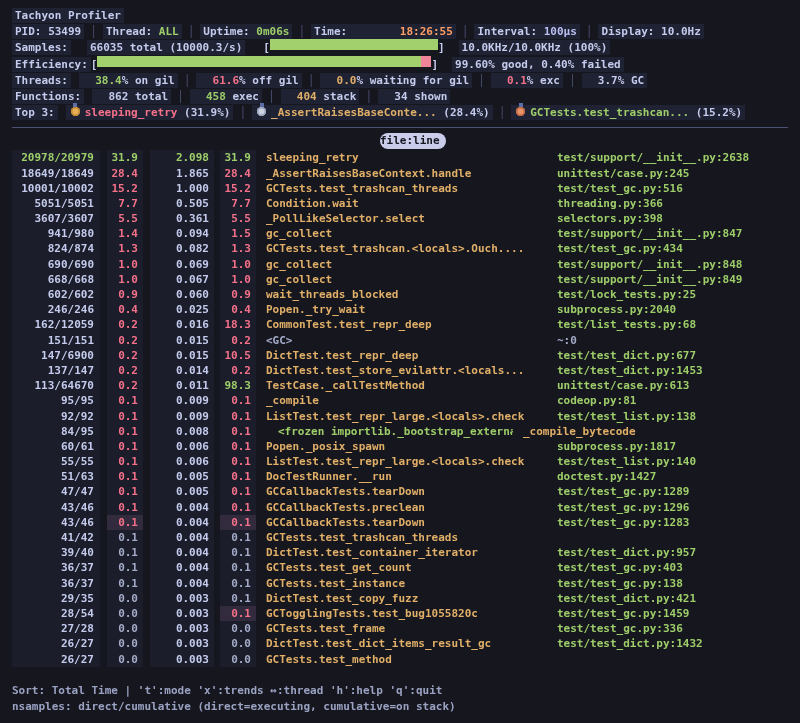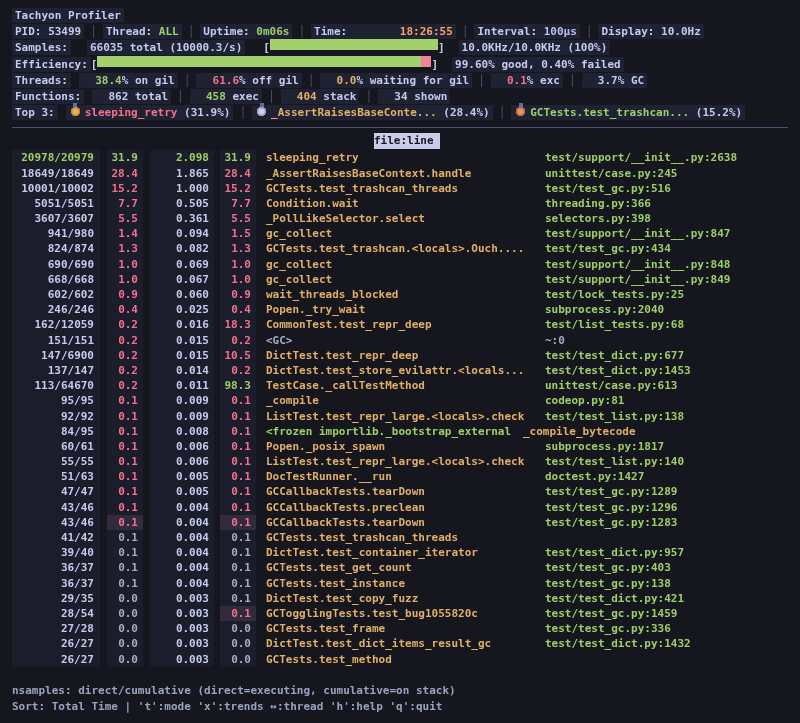--- a/index.html
+++ b/index.html
@@ -49,21 +49,21 @@
   .rule{border-top:1.5px solid var(--sep);margin:6px 4px 5px 0;}
   
   .trow{display:flex;height:15.2px;line-height:15.2px;white-space:pre;align-items:center;}
   .thead{height:16px;line-height:16px;margin-bottom:1px;flex-direction:column;}
   .cell{display:inline-block;height:100%;overflow:hidden;}
   .t-ns{width:88px;text-align:right;padding-right:6px;background:var(--stripe);}
   .t-p1{width:36px;margin-left:7px;text-align:right;padding-right:5px;background:var(--stripe);}
   .t-tt{width:64px;margin-left:7px;text-align:right;padding-right:5px;background:var(--stripe);}
   .t-p2{width:36px;margin-left:6px;text-align:right;padding-right:5px;background:var(--stripe);}
   .t-fn{width:272px;margin-left:7px;padding-left:3px;}
-  .t-fl{flex:1;margin-left:10px;}
+  .t-fl{flex:1;margin-left:22px;border-radius:8px;}
   .thead .cell{background:var(--hdrchip);color:var(--hdrtext);}
   .thead .cell.sorted{background:var(--gold);}
   .thead .t-fn{background:var(--hdrchip);width:272px;}
   .thead .t-fl{flex:0 0 auto;width:66px;}
   .cell.hl{background:var(--hl);}
   .footer{margin-top:16px;color:var(--faint);}
   .footer .hline{height:16px;line-height:16px;}
 </style>
 </head>
 <body>
@@ -134,17 +134,17 @@
         <div class="trow"><span class="cell t-ns c-fg">36/37</span><span class="cell t-p1 c-d">0.1</span><span class="cell t-tt c-fg">0.004</span><span class="cell t-p2 c-d">0.1</span><span class="cell t-fn c-gold">GCTests.test_instance</span><span class="cell t-fl c-g">test/test_gc.py:138</span></div>
         <div class="trow"><span class="cell t-ns c-fg">29/35</span><span class="cell t-p1 c-d">0.0</span><span class="cell t-tt c-fg">0.003</span><span class="cell t-p2 c-d">0.1</span><span class="cell t-fn c-gold">DictTest.test_copy_fuzz</span><span class="cell t-fl c-g">test/test_dict.py:421</span></div>
         <div class="trow"><span class="cell t-ns c-fg">28/54</span><span class="cell t-p1 c-d">0.0</span><span class="cell t-tt c-fg">0.003</span><span class="cell t-p2 c-r hl">0.1</span><span class="cell t-fn c-gold">GCTogglingTests.test_bug1055820c</span><span class="cell t-fl c-g">test/test_gc.py:1459</span></div>
         <div class="trow"><span class="cell t-ns c-fg">27/28</span><span class="cell t-p1 c-d">0.0</span><span class="cell t-tt c-fg">0.003</span><span class="cell t-p2 c-d">0.0</span><span class="cell t-fn c-gold">GCTests.test_frame</span><span class="cell t-fl c-g">test/test_gc.py:336</span></div>
         <div class="trow"><span class="cell t-ns c-fg">26/27</span><span class="cell t-p1 c-d">0.0</span><span class="cell t-tt c-fg">0.003</span><span class="cell t-p2 c-d">0.0</span><span class="cell t-fn c-gold">DictTest.test_dict_items_result_gc</span><span class="cell t-fl c-g">test/test_dict.py:1432</span></div>
         <div class="trow"><span class="cell t-ns c-fg">26/27</span><span class="cell t-p1 c-d">0.0</span><span class="cell t-tt c-fg">0.003</span><span class="cell t-p2 c-d">0.0</span><span class="cell t-fn c-gold">GCTests.test_method</span></div>
       </div>
   </div>
 
   <div class="footer">
+    <div class="hline">Sort: Total Time | 't':mode 'x':trends ↔:thread 'h':help 'q':quit</div>
     <div class="hline">nsamples: direct/cumulative (direct=executing, cumulative=on stack)</div>
-    <div class="hline">Sort: Total Time | 't':mode 'x':trends ↔:thread 'h':help 'q':quit</div>
   </div>
 
 </div>
 
 </body></html>

